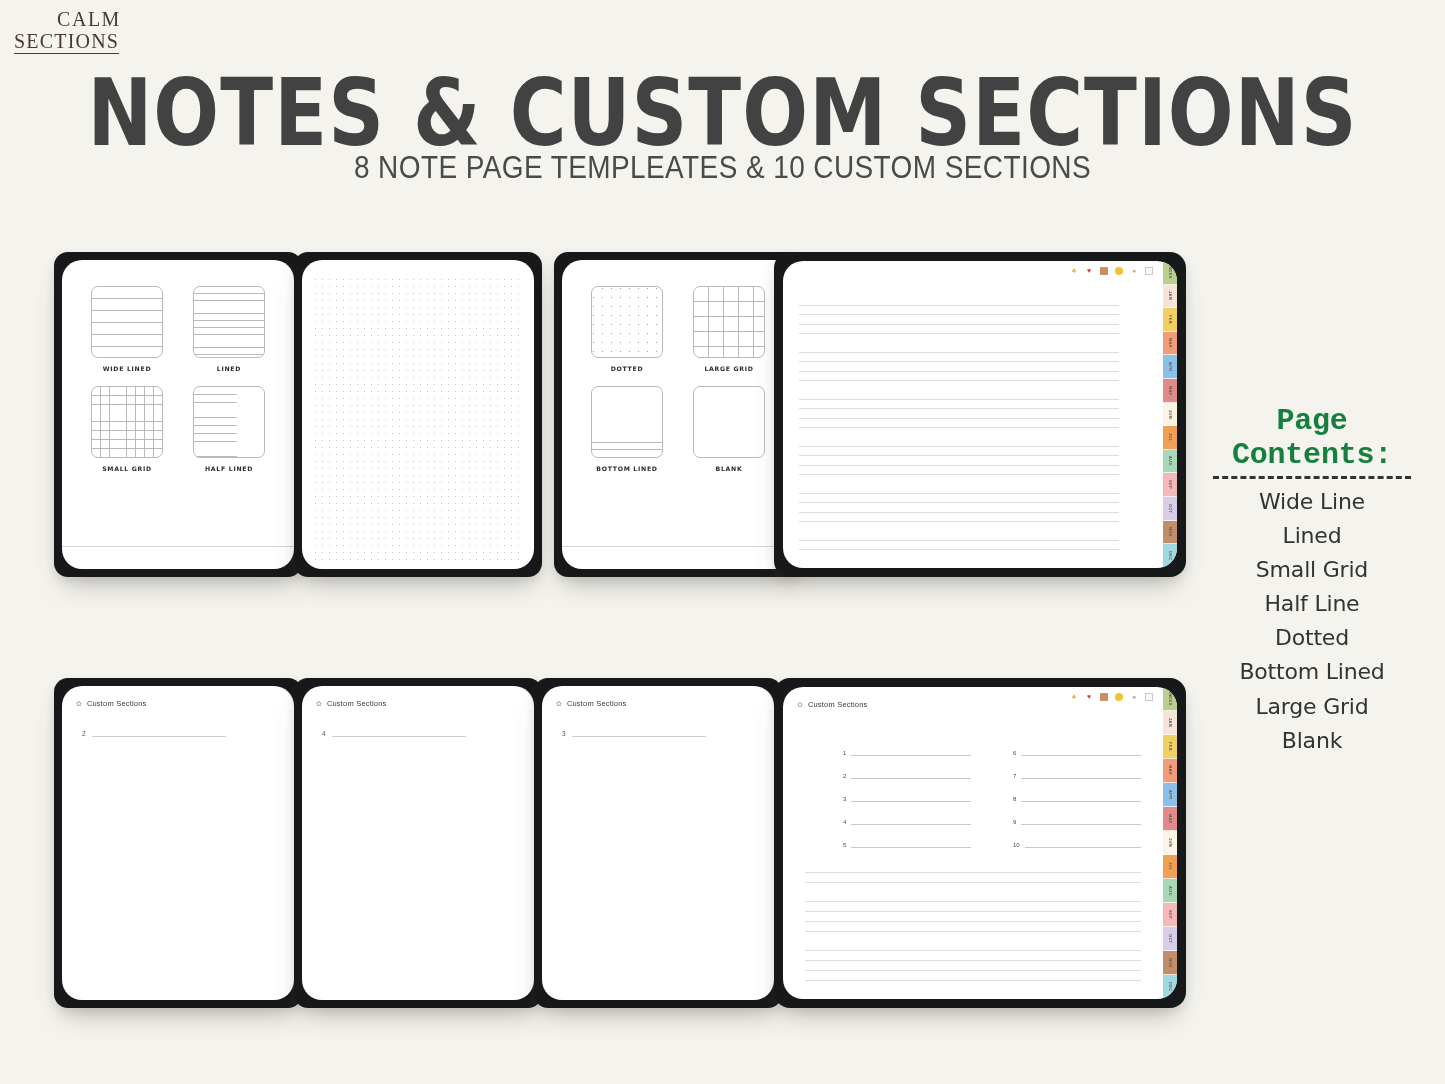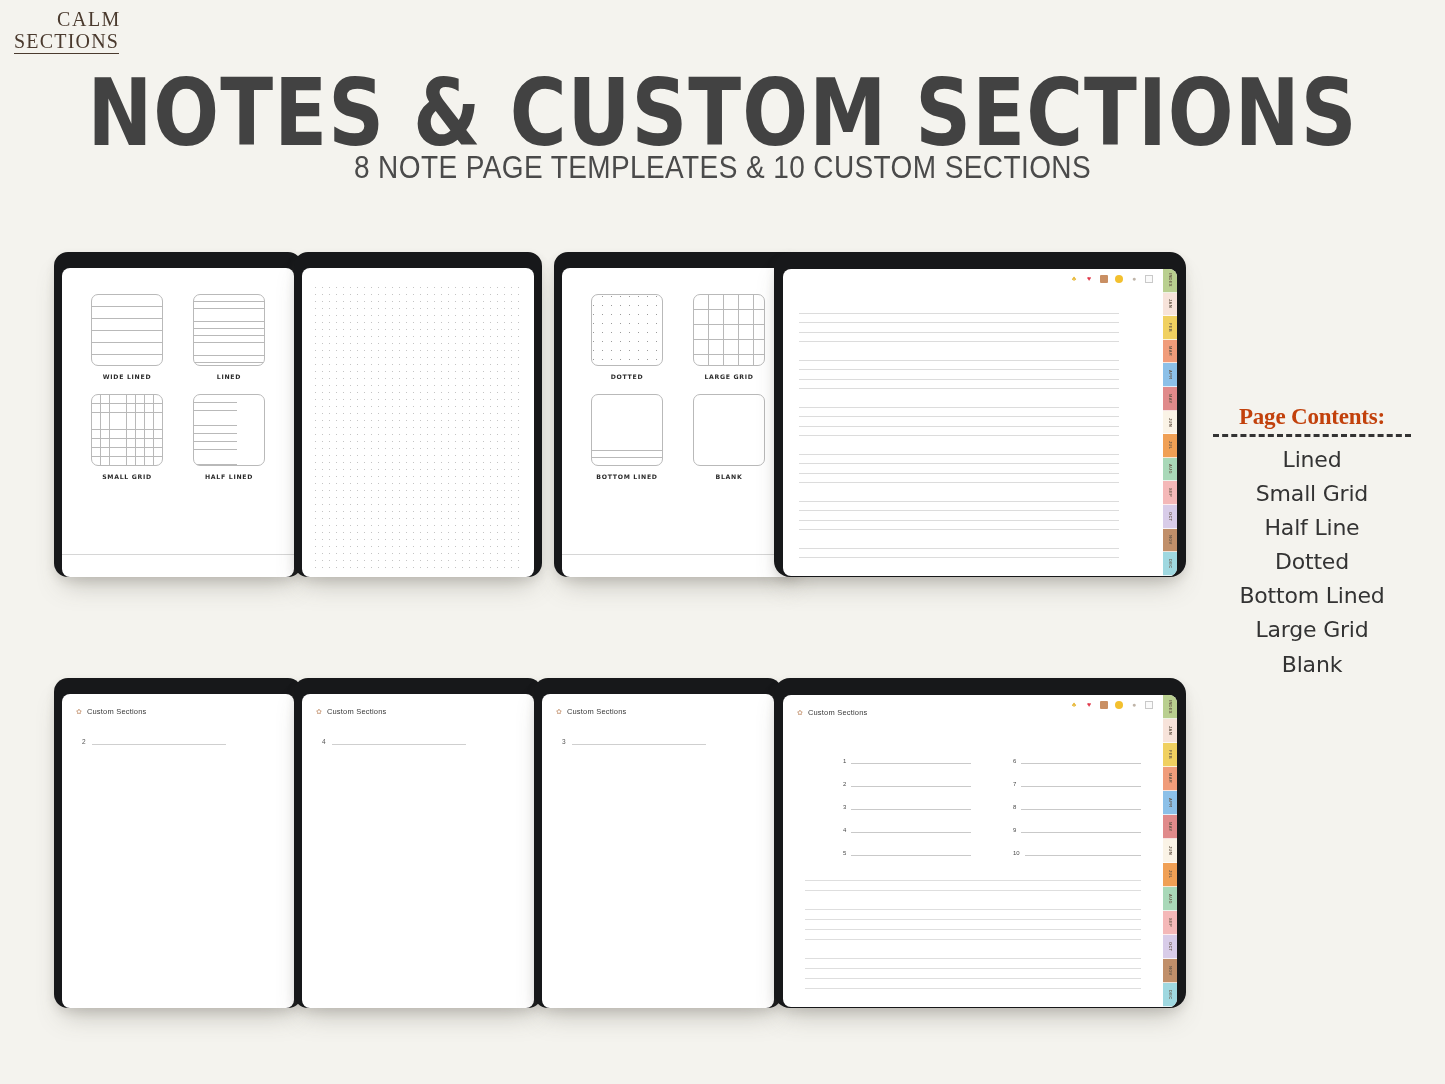--- a/index.html
+++ b/index.html
@@ -47,24 +47,23 @@
     background: #17181a;
     border-radius: 16px;
     padding: 9px;
     box-shadow: 0 16px 26px -10px rgba(80,75,65,0.34),
                 0 4px 10px rgba(80,75,65,0.12);
   }
   .tablet.sm { border-radius: 14px; padding: 8px; }
   .screen {
     width: 100%; height: 100%;
     background: #ffffff;
-    border-radius: 8px;
+    border-radius: 20px;
     position: relative;
     overflow: hidden;
-    margin-top: 8px;
   }
 
   
   .r1 { top: 252px; height: 325px; }
   .t1 { left: 54px;  width: 248px; }
   .t2 { left: 294px; width: 248px; }
   .t3 { left: 554px; width: 248px; }
   .t4 { left: 774px; width: 412px; }
 
   
@@ -187,22 +186,22 @@
   .cs-item .rule { flex: 1; border-bottom: 1px solid #c9c9c9; height: 15px; }
   .cs-lines {
     position: absolute; left: 22px; right: 36px; top: 176px; bottom: 14px;
     background: repeating-linear-gradient(to bottom,
       transparent 0px, transparent 9px, #dedede 9px, #dedede 9.8px);
   }
 
   
   .contents { position: absolute; left: 1196px; top: 404px; width: 232px; text-align: center; }
   .contents-title {
-    font-family: Liberation Serif, serif; font-weight: bold;
-    font-size: 23px; color: #c2410c; letter-spacing: -0.2px;
+    font-family: Liberation Mono, monospace; font-weight: bold;
+    font-size: 30px; color: #15803d; letter-spacing: -0.2px;
   }
   .contents-dash {
     margin: 4px auto 6px; width: 198px; height: 0;
     border-top: 3px dashed #333;
   }
   .contents-item {
     font-family: "DejaVu Sans", sans-serif;
     font-size: 22px; color: #333; line-height: 1.55; letter-spacing: -0.2px;
   }
 </style>
@@ -415,20 +414,21 @@
         <div class="mtab" style="background:#d8cce8">OCT</div>
         <div class="mtab" style="background:#c08f6a">NOV</div>
         <div class="mtab" style="background:#9fd8e0">DEC</div>
       </div>
     </div>
   </div>
 
   <div class="contents">
     <div class="contents-title">Page Contents:</div>
     <div class="contents-dash"></div>
+    <div class="contents-item">Wide Line</div>
     <div class="contents-item">Lined</div>
     <div class="contents-item">Small Grid</div>
     <div class="contents-item">Half Line</div>
     <div class="contents-item">Dotted</div>
     <div class="contents-item">Bottom Lined</div>
     <div class="contents-item">Large Grid</div>
     <div class="contents-item">Blank</div>
   </div>
 
 </div>

